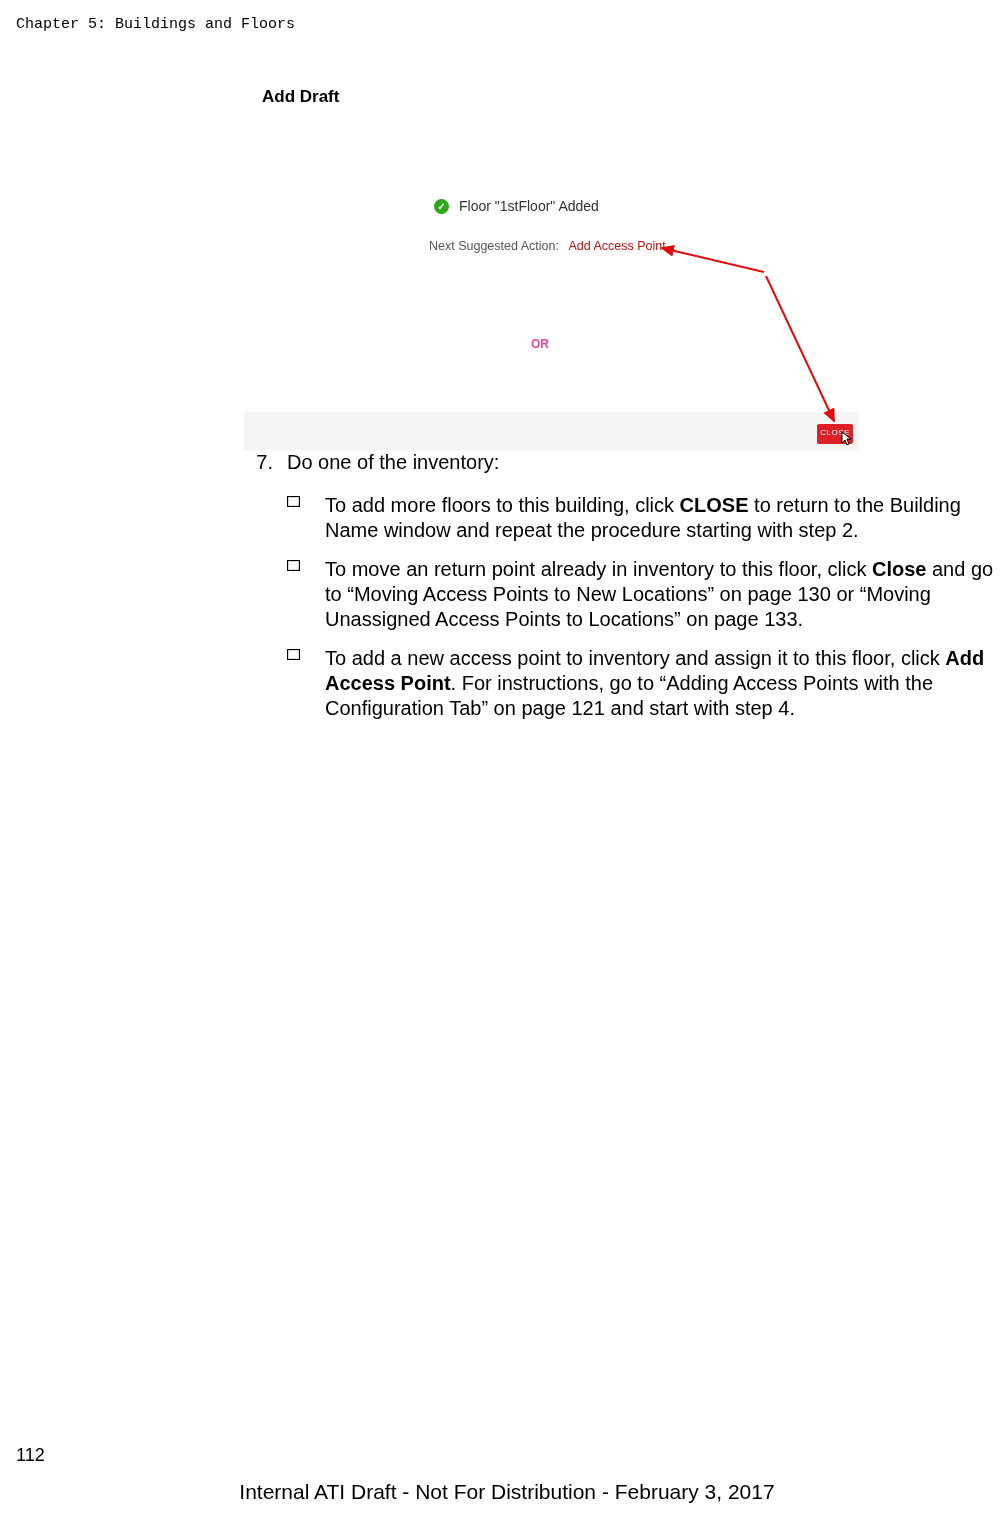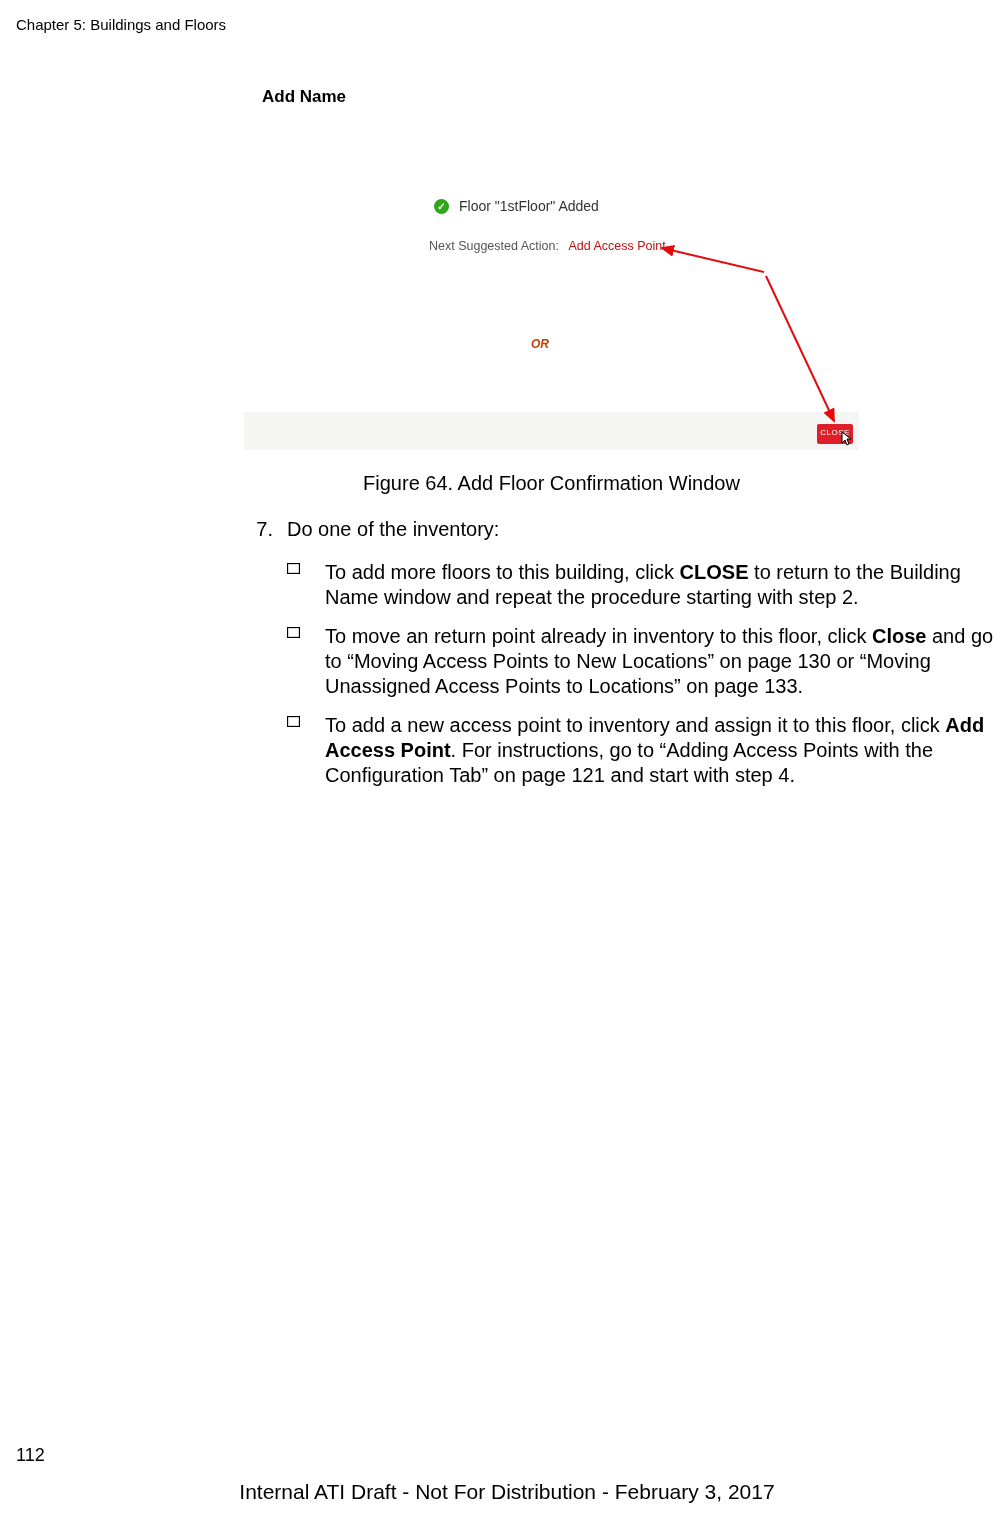--- a/index.html
+++ b/index.html
@@ -11,21 +11,21 @@
     width: 1006px;
     height: 1526px;
     position: relative;
     box-sizing: border-box;
   }
   .page-header {
     position: absolute;
     top: 16px;
     left: 16px;
     font-size: 15px;
-    font-family: Liberation Sans, sans-serif;
+    font-family: Liberation Mono, monospace;
   }
   .content {
     position: absolute;
     left: 239px;
     top: 76px;
     width: 760px;
   }
   .screenshot {
     position: relative;
     width: 615px;
@@ -73,22 +73,21 @@
   .add-ap-link {
     color: #c01010;
     margin-left: 6px;
   }
   .or-text {
     position: absolute;
     top: 261px;
     left: 287px;
     font-size: 12px;
     font-weight: bold;
-    color: #c2410c;
-    font-style: italic;
+    color: #ec4899;
   }
   .footer-bar {
     position: absolute;
     bottom: 0;
     left: 0;
     right: 0;
     height: 38px;
     background: #f5f5f4;
   }
   .close-btn {
@@ -174,21 +173,21 @@
   }
 </style>
 </head>
 <body>
 
 <div class="page-header">Chapter 5: Buildings and Floors</div>
 
 <div class="content">
 
   <div class="screenshot">
-    <div class="dlg-title">Add Name</div>
+    <div class="dlg-title">Add Draft</div>
 
     <div class="added-row">
       <span class="check-icon">✓</span>
       <span>Floor "1stFloor" Added</span>
     </div>
 
     <div class="suggested-row">
       <span>Next Suggested Action:</span>
       <span class="add-ap-link">Add Access Point</span>
     </div>
@@ -208,21 +207,20 @@
       <defs>
         <marker id="ah" markerWidth="8" markerHeight="8" refX="6" refY="3" orient="auto">
           <path d="M0,0 L7,3 L0,6 Z" fill="#e20a0a"></path>
         </marker>
       </defs>
       <line x1="520" y1="196" x2="418" y2="172" stroke="#e20a0a" stroke-width="2" marker-end="url(#ah)"></line>
       <line x1="522" y1="200" x2="590" y2="345" stroke="#e20a0a" stroke-width="2" marker-end="url(#ah)"></line>
     </svg>
   </div>
 
-  <div class="fig-caption">Figure 64. Add Floor Confirmation Window</div>
 
   <div class="step">
     <div class="step-num">7.</div>
     <div>Do one of the inventory:</div>
   </div>
 
   <div class="bullets">
     <div class="bullet">
       <div class="bullet-mark">
           <svg width="13" height="11">

